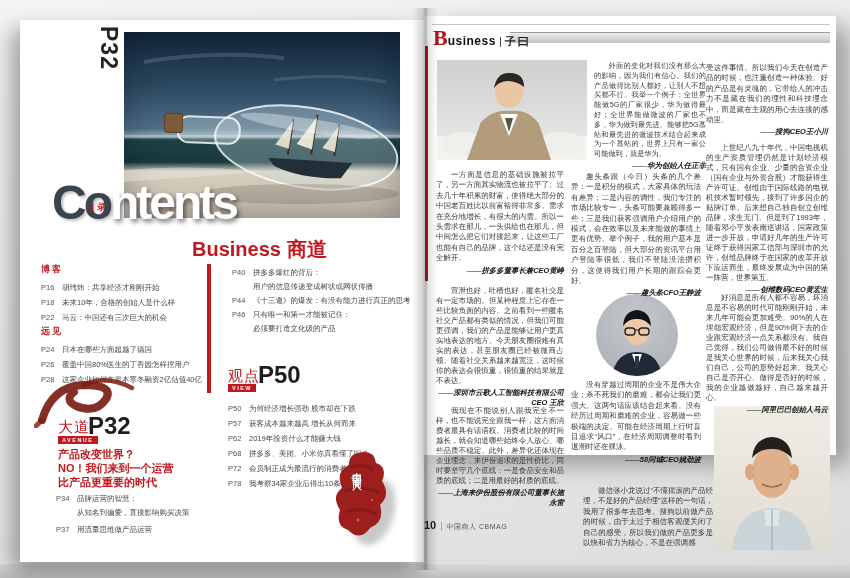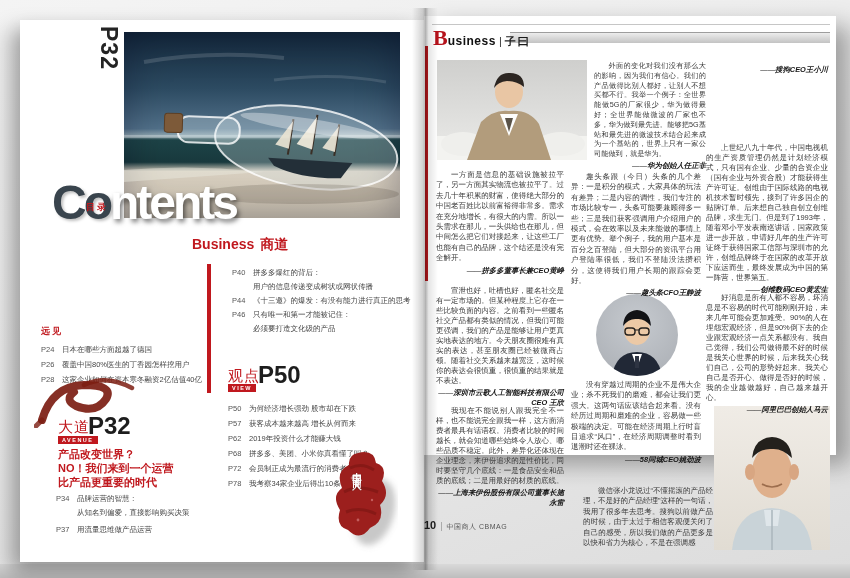--- a/index.html
+++ b/index.html
@@ -13,21 +13,21 @@
     background:linear-gradient(90deg,rgba(0,0,0,0) 0%,rgba(0,0,0,.16) 42%,rgba(0,0,0,.30) 52%,rgba(0,0,0,.10) 64%,rgba(0,0,0,0) 100%);}
   
   #p32Tag{position:absolute;left:102px;top:6px;transform-origin:0 0;transform:rotate(90deg);font-size:23px;font-weight:800;color:#242424;letter-spacing:1px;}
   #photoBottle{position:absolute;left:104px;top:12px;width:276px;height:186px;overflow:hidden;
     background:linear-gradient(180deg,#14293c 0%,#2c4a61 30%,#517089 52%,#93a9b2 56%,#1d4347 58%,#18393d 70%,#d8cfc0 75%,#cbc2b0 100%);
     box-shadow:inset 0 0 42px rgba(0,0,30,.35);}
   #contentsTitle{position:absolute;left:32px;top:153px;font-size:48px;font-weight:800;letter-spacing:-3px;z-index:12;line-height:60px;}
   #contentsTitle .co{color:#39444d;text-shadow:2px 2px 3px rgba(0,0,0,.25);}
   #contentsTitle .rest{color:#ffffff;text-shadow:2px 3px 5px rgba(0,0,0,.55);}
   #mulu{position:absolute;left:66px;top:181px;font-size:9px;font-weight:700;color:#c0181e;letter-spacing:2px;z-index:13;}
-  #banner{position:absolute;left:172px;top:216px;font-size:14px;font-weight:800;color:#c0181e;z-index:13;white-space:nowrap;}
+  #banner{position:absolute;left:172px;top:216px;font-size:20px;font-weight:800;color:#c0181e;z-index:13;white-space:nowrap;}
   #banner .b-cn{margin-left:6px;}
   #redDivider{position:absolute;left:187px;top:244px;width:4px;height:129px;background:#c0181e;}
   .toc{position:absolute;white-space:nowrap;}
   .toc-h{font-size:9px;font-weight:700;color:#c0181e;letter-spacing:2px;margin-bottom:4px;}
   .toc-row{font-size:7.5px;line-height:15px;color:#454545;}
   .toc-row .pg{display:inline-block;min-width:21px;color:#555;}
   .toc-row .tx{color:#454545;}
   #blogList{left:21px;top:243px;}
   #visionList{left:21px;top:305px;}
   #featuredList{left:212px;top:246px;}
@@ -110,20 +110,26 @@
       </svg>
     </div>
 
     <div id="contentsTitle"><span class="co">Co</span><span class="rest">ntents</span></div>
     <div id="mulu">目录</div>
 
     <div id="banner"><span class="b-en">Business</span><span class="b-cn">商道</span></div>
 
     <div id="redDivider"></div>
 
+    <div class="toc" id="blogList">
+      <div class="toc-h">博客</div>
+      <div class="toc-row"><span class="pg">P16</span><span class="tx">胡玮炜：共享经济才刚刚开始</span></div>
+      <div class="toc-row"><span class="pg">P18</span><span class="tx">未来10年，合格的创始人是什么样</span></div>
+      <div class="toc-row"><span class="pg">P22</span><span class="tx">马云：中国还有三次巨大的机会</span></div>
+    </div>
 
     <div class="toc" id="visionList">
       <div class="toc-h">远见</div>
       <div class="toc-row"><span class="pg">P24</span><span class="tx">日本在哪些方面超越了德国</span></div>
       <div class="toc-row"><span class="pg">P26</span><span class="tx">覆盖中国80%医生的丁香园怎样挖用户</span></div>
       <div class="toc-row"><span class="pg">P28</span><span class="tx">这家企业如何在资本寒冬融资2亿估值40亿</span></div>
     </div>
 
     <div class="toc" id="featuredList">
       <div class="toc-row"><span class="pg">P40</span><span class="tx">拼多多爆红的背后：</span></div>
@@ -250,20 +256,21 @@
       <div class="sig">——趣头条CFO王静波</div>
     </div>
     <div class="para" id="paraF">
       <p>没有穿越过周期的企业不是伟大企业；杀不死我们的磨难，都会让我们更强大。这两句话应该结合起来看。没有经历过周期和磨难的企业，容易做一些极端的决定。可能在经济周期上行时盲目追求“风口”，在经济周期调整时看到退潮时还在裸泳。</p>
       <div class="sig">——58同城CEO姚劲波</div>
     </div>
     <div class="para" id="paraG">
       <p>微信张小龙说过“不懂摇滚的产品经理，不是好的产品经理”这样的一句话，我用了很多年去思考。搜狗以前做产品的时候，由于太过于相信客观便关闭了自己的感受，所以我们做的产品更多是以快和省力为核心，不是在强调感</p>
     </div>
     <div class="para" id="paraH">
+      <p class="no-indent">受这件事情。所以我们今天在创造产品的时候，也注重创造一种体验。好的产品是有灵魂的，它带给人的冲击力不是藏在我们的理性和科技理念中，而是藏在主观的用心去连接的感动里。</p>
       <div class="sig">——搜狗CEO王小川</div>
     </div>
     <div class="para" id="paraI">
       <p>上世纪八九十年代，中国电视机的生产资质管理仍然是计划经济模式，只有国有企业、少量的合资企业（国有企业与外资合股）才能获得生产许可证。创维由于国际线路的电视机技术暂时领先，接到了许多国企的贴牌订单。后来想自己独自创立创维品牌，求生无门。但是到了1993年，随着邓小平发表南巡讲话，国家政策进一步开放，申请好几年的生产许可证终于获得国家工信部与深圳市的允许，创维品牌终于在国家的改革开放下应运而生，最终发展成为中国的第一阵营，世界第五。</p>
       <div class="sig">——创维数码CEO黄宏生</div>
     </div>
     <div class="para" id="paraJ">
       <p>好消息是所有人都不容易，坏消息是不容易的时代可能刚刚开始，未来几年可能会更加难受。90%的人在埋怨宏观经济，但是90%倒下去的企业跟宏观经济一点关系都没有。我自己觉得，我们公司做得最不好的时候是我关心世界的时候，后来我关心我们自己，公司的形势好起来。我关心自己是否开心、做得是否好的时候，我的企业越做越好，自己越来越开心。</p>
       <div class="sig">——阿里巴巴创始人马云</div>
     </div>

